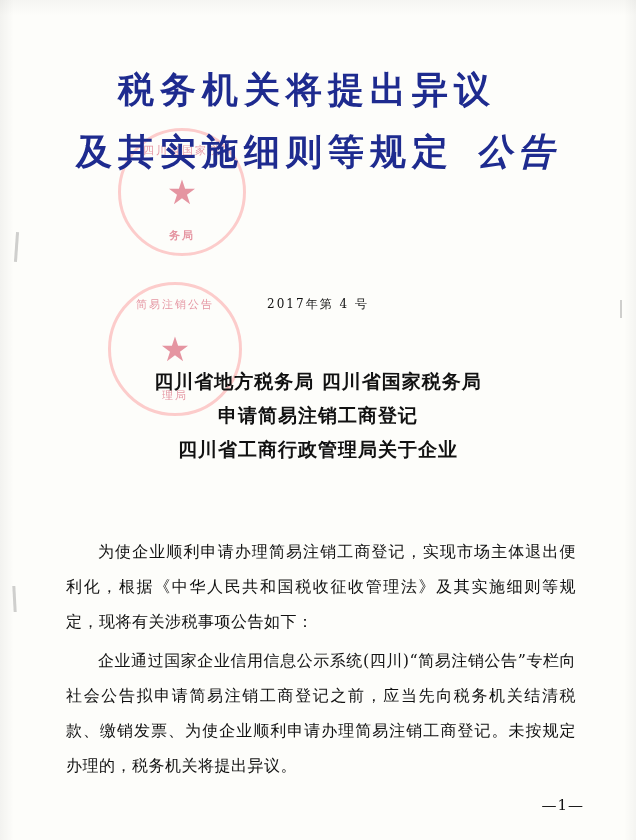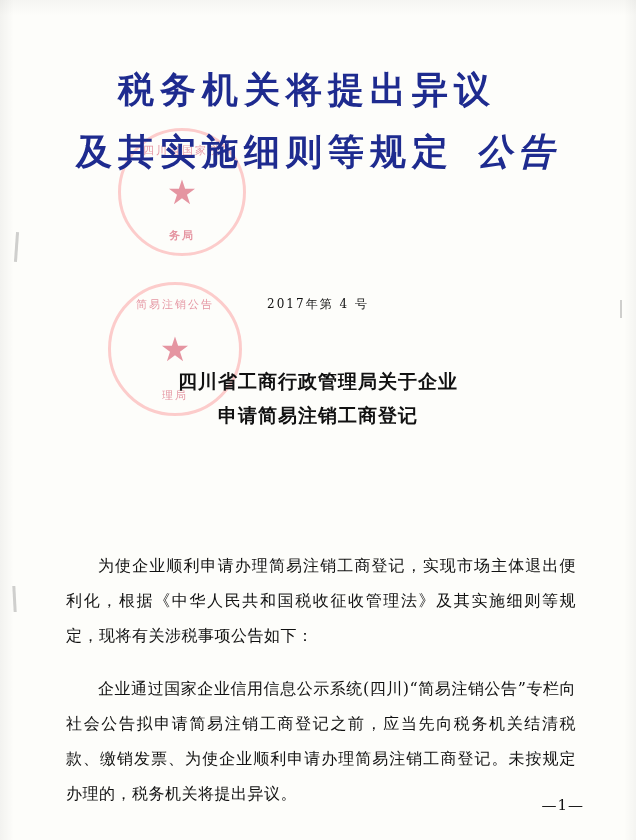--- a/index.html
+++ b/index.html
@@ -134,21 +134,21 @@
     left: 66px;
     right: 60px;
     top: 530px;
     color: #111;
     font-size: 16px;
     line-height: 35px;
     letter-spacing: 0.5px;
     text-align: justify;
   }
   .body-text p {
-    margin: 18px 0 0 0;
+    margin: 4px 0 0 0;
     text-indent: 2em;
   }
 
   
   .page-number {
     position: absolute;
     right: 52px;
     bottom: 26px;
     font-size: 15px;
     color: #111;
@@ -181,22 +181,23 @@
       <span>税务机关将提出异议</span><span class="suffix"></span>
     </div>
     <div class="line">
       <span>及其实施细则等规定</span><span class="suffix">公告</span>
     </div>
   </div>
 
   <div class="issue-no">2017年第 4 号</div>
 
   <div class="doc-title">
+    <div class="t-line">四川省地方税务局 四川省国家税务局</div>
+    <div class="t-line">申请简易注销工商登记</div>
     <div class="t-line">四川省工商行政管理局关于企业</div>
-    <div class="t-line">申请简易注销工商登记</div>
   </div>
 
   <div class="body-text">
     <p>为使企业顺利申请办理简易注销工商登记，实现市场主体退出便利化，根据《中华人民共和国税收征收管理法》及其实施细则等规定，现将有关涉税事项公告如下：</p>
     <p>企业通过国家企业信用信息公示系统(四川)“简易注销公告”专栏向社会公告拟申请简易注销工商登记之前，应当先向税务机关结清税款、缴销发票、为使企业顺利申请办理简易注销工商登记。未按规定办理的，税务机关将提出异议。</p>
   </div>
 
   <div class="page-number">—1—</div>
 
 </div>

